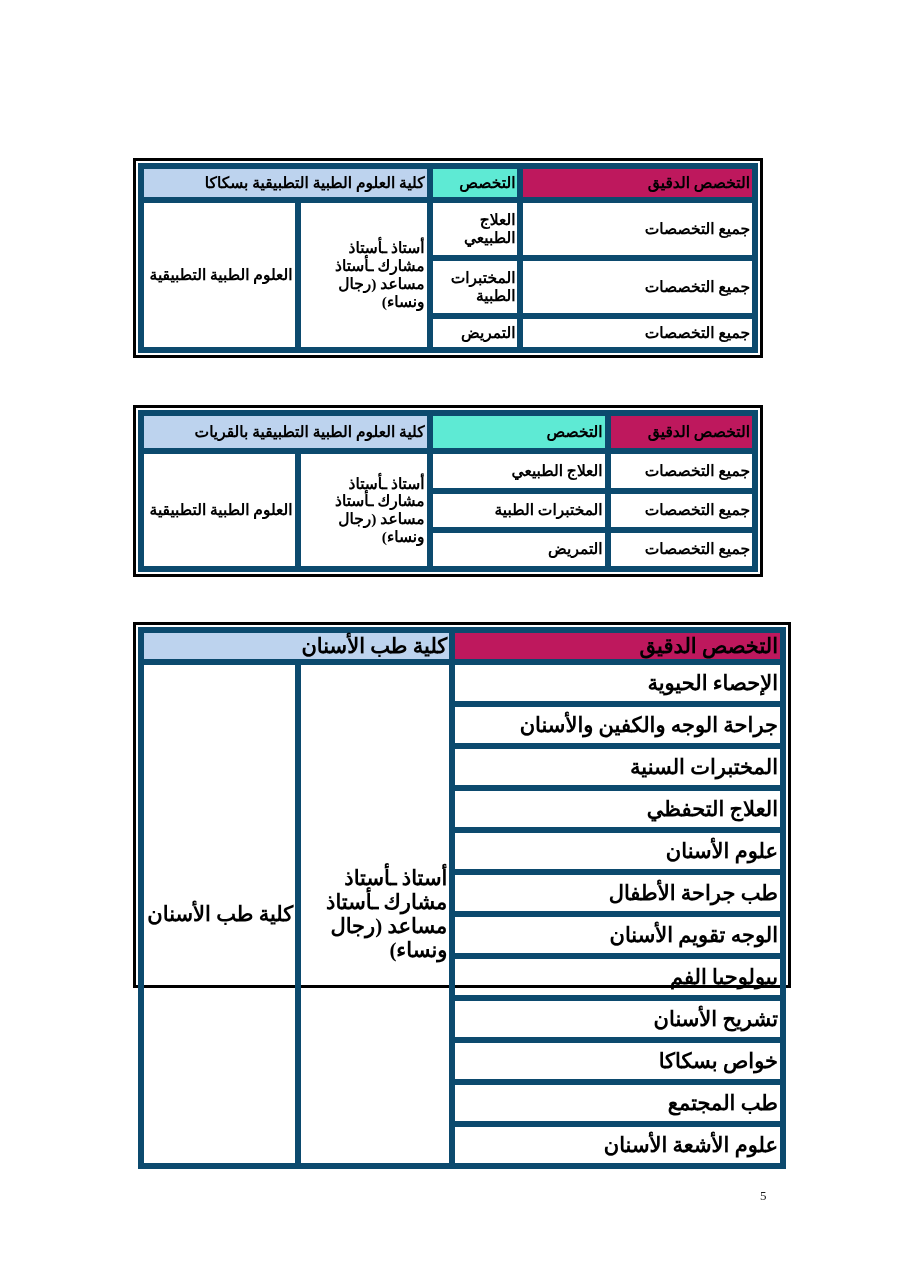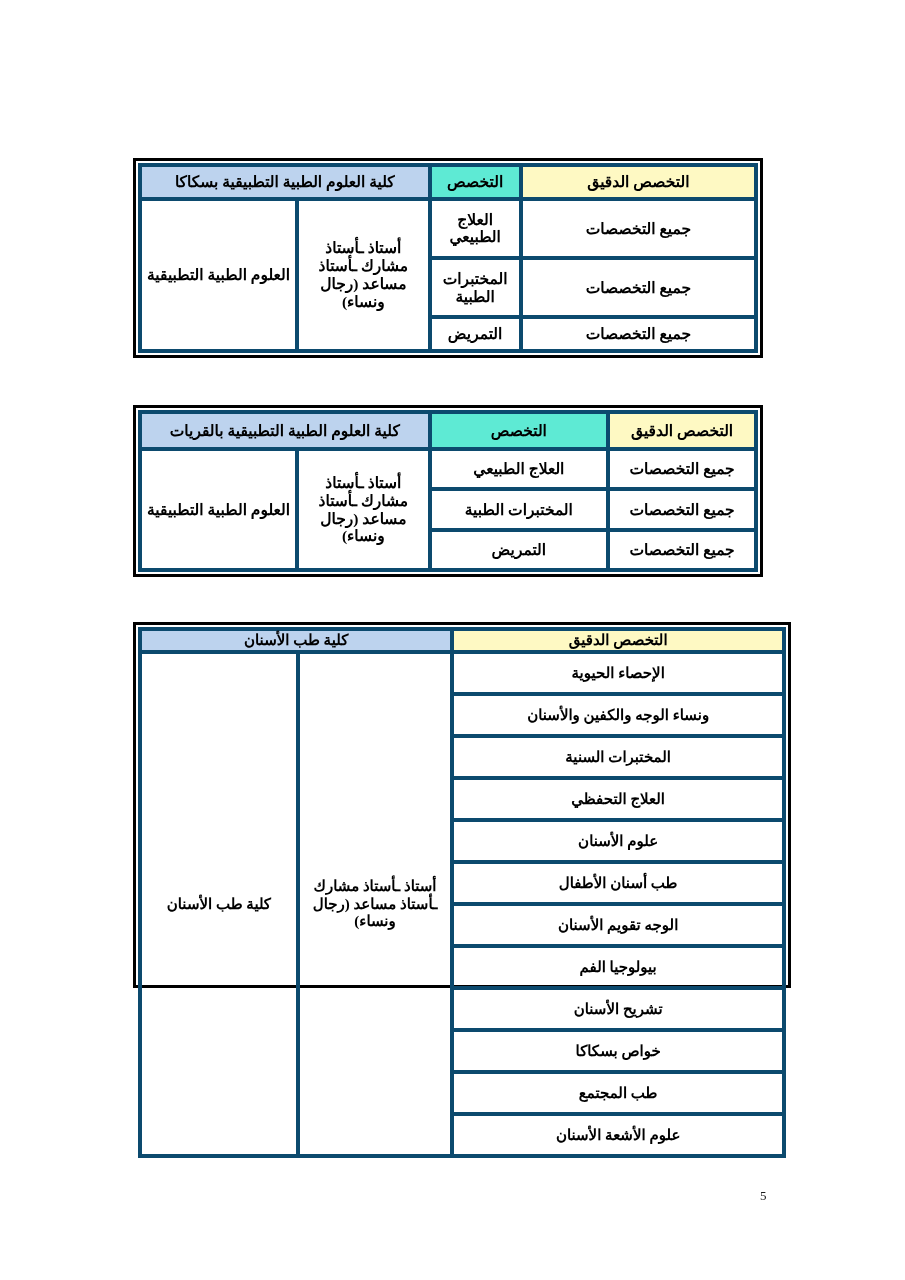--- a/index.html
+++ b/index.html
@@ -32,44 +32,43 @@
     padding: 2px;
   }
   table.grid {
     width: 100%;
     height: 100%;
     border-collapse: collapse;
     table-layout: fixed;
     direction: rtl;
   }
   table.grid td {
-    border: 4px solid #0c4a6e;
-    text-align: center;
+    border: 6px solid #0c4a6e;
     vertical-align: middle;
     font-weight: bold;
     line-height: 1.15;
     padding: 1px 2px;
     box-sizing: border-box;
     word-wrap: break-word;
   }
 
   
   .h-blue  { background: #bdd3ee; }
-  .h-pink  { background: #fef9c3; }
+  .h-pink  { background: #be185d; }
   .h-orange{ background: #5eead4; }
 
   
   #table-sakaka { left: 133px; top: 158px; width: 630px; height: 200px; }
   #table-qurayyat { left: 133px; top: 405px; width: 630px; height: 172px; }
   #table-dentistry { left: 133px; top: 622px; width: 658px; height: 366px; }
 
   #table-sakaka td,
   #table-qurayyat td { font-size: 15.5px; }
 
-  #table-dentistry td { font-size: 15px; }
+  #table-dentistry td { font-size: 21px; }
 
   #table-dentistry td.narrow-row { height: 42px; padding: 0 2px; }
 
   .rank-cell { font-size: 14.5px; line-height: 1.35; }
   .dept-cell { line-height: 1.35; }
 
   
   .page-number {
     position: absolute;
     left: 760px;
@@ -160,33 +159,33 @@
         <tr>
           <td class="h-pink">التخصص الدقيق</td>
           <td class="h-blue" colspan="2">كلية طب الأسنان</td>
         </tr>
         <tr>
           <td class="narrow-row">الإحصاء الحيوية</td>
           <td class="rank-cell" rowspan="12">أستاذ ـأستاذ مشارك ـأستاذ مساعد (رجال ونساء)</td>
           <td class="dept-cell" rowspan="12">كلية طب الأسنان</td>
         </tr>
         <tr>
-          <td class="narrow-row">ونساء الوجه والكفين والأسنان</td>
+          <td class="narrow-row">جراحة الوجه والكفين والأسنان</td>
         </tr>
         <tr>
           <td class="narrow-row">المختبرات السنية</td>
         </tr>
         <tr>
           <td class="narrow-row">العلاج التحفظي</td>
         </tr>
         <tr>
           <td class="narrow-row">علوم الأسنان</td>
         </tr>
         <tr>
-          <td class="narrow-row">طب أسنان الأطفال</td>
+          <td class="narrow-row">طب جراحة الأطفال</td>
         </tr>
         <tr>
           <td class="narrow-row">الوجه تقويم الأسنان</td>
         </tr>
         <tr>
           <td class="narrow-row">بيولوجيا الفم</td>
         </tr>
         <tr>
           <td class="narrow-row">تشريح الأسنان</td>
         </tr>

